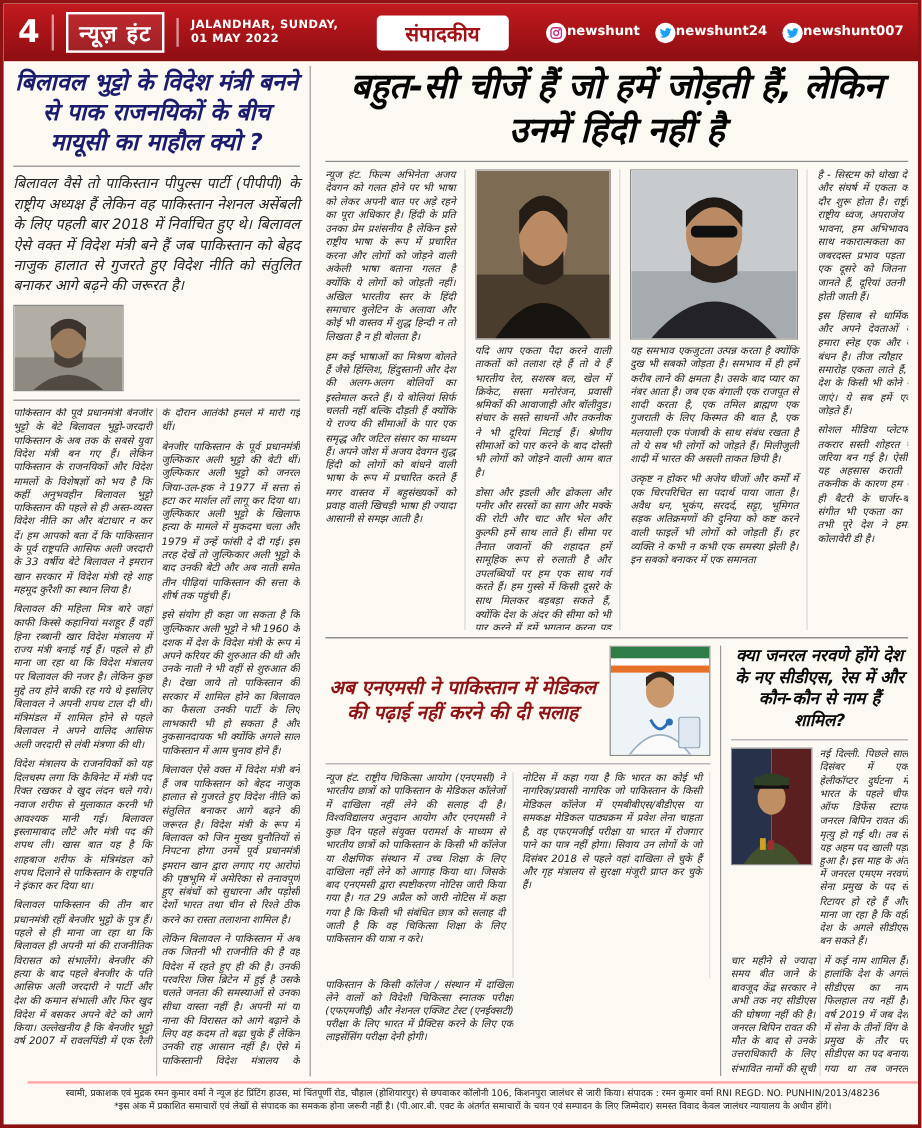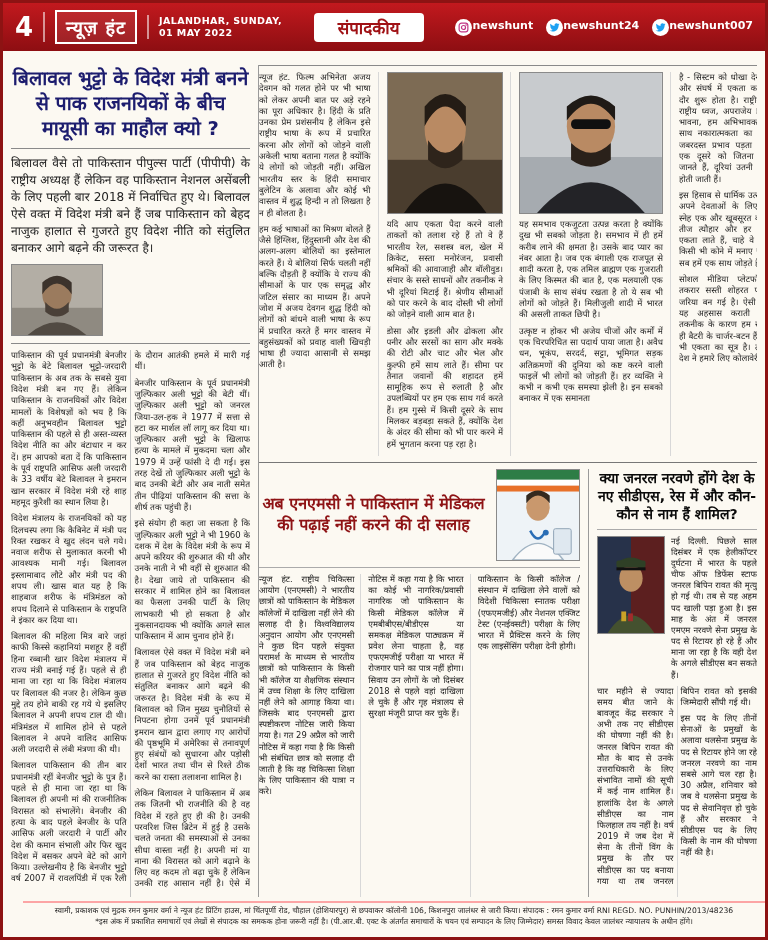--- a/index.html
+++ b/index.html
@@ -18,21 +18,21 @@
   .dateline { font-size:9.5px; font-weight:bold; line-height:1.25; letter-spacing:.4px;
               border-left:2px solid rgba(255,255,255,.55); padding-left:10px; }
   .section-badge { background:#fff; color:#a01216; font-weight:bold; font-size:17px;
                    padding:3px 24px; border-radius:4px; margin:0 auto; white-space:nowrap; }
   .social { display:flex; gap:13px; align-items:center; font-size:11px; font-weight:bold; }
   .social-item { display:flex; align-items:flex-start; gap:0; }
   .social-icon { width:17px; height:17px; background:#fff; border-radius:50%;
                  display:flex; align-items:center; justify-content:center; flex:none; }
 
   
-  .content { flex:1; display:flex; gap:0; padding:14px 8px 4px; overflow:hidden; }
+  .content { flex:1; display:flex; gap:12px; padding:4px 8px 4px; overflow:hidden;font-style:italic; }
 
   
   .left-col { width:248px; flex:none; border-right:1px solid #9a9a9a; padding-right:8px;
               display:flex; flex-direction:column; overflow:hidden; }
   .left-headline { color:#1c1c6e; font-size:19.5px; font-weight:bold; text-align:center;
                    line-height:1.28; padding:2px 0 6px; border-bottom:1px solid #8a8a8a; }
   .left-intro { font-size:12px; line-height:1.42; text-align:justify; padding:6px 0 4px; color:#222; }
   .author-row { display:flex; gap:8px; align-items:center; padding:3px 0 7px;
                 border-bottom:1px solid #8a8a8a; }
   .author-photo { width:92px; height:72px; flex:none; border:1px solid #888; overflow:hidden; }
@@ -65,21 +65,21 @@
   
   .sub-row { flex:1; display:flex; gap:8px; padding-top:6px; overflow:hidden; }
   .nmc { width:330px; flex:none; border-right:1px solid #9a9a9a; padding-right:8px;
          display:flex; flex-direction:column; overflow:hidden; }
   .nmc-head-row { display:flex; gap:8px; align-items:center; border-bottom:1px solid #aaa;
                   padding-bottom:6px; margin-bottom:6px; }
   .nmc-headline { flex:1; color:#8e1315; font-size:16px; font-weight:bold;
                   line-height:1.3; text-align:center; }
   .photo-doctor { width:84px; height:92px; flex:none; border:1px solid #8a8a8a; overflow:hidden; }
   .photo-doctor svg { display:block; width:100%; height:100%; }
-  .nmc-body { flex:1; display:grid; grid-template-columns:1fr 1fr 1fr; gap:0 7px;
+  .nmc-body { flex:1; display:grid; grid-template-columns:1fr 1fr; gap:0 7px;
               font-size:8.4px; line-height:1.33; text-align:justify; color:#1d1d1d; overflow:hidden; }
   .nmc-body p { border-right:1px solid #d8d8d8; padding-right:6px; overflow:hidden; }
   .nmc-body p:last-child { border-right:none; padding-right:0; }
 
   .cds { flex:1; display:flex; flex-direction:column; overflow:hidden; }
   .cds-headline { font-size:14px; font-weight:bold; text-align:center; line-height:1.3;
                   color:#0a0a0a; padding-bottom:5px; border-bottom:1px solid #aaa; margin-bottom:6px; }
   .cds-top { display:flex; gap:6px; margin-bottom:5px; }
   .photo-general { width:68px; height:98px; flex:none; border:1px solid #8a8a8a; overflow:hidden; }
   .photo-general svg { display:block; width:100%; height:100%; }
@@ -148,31 +148,32 @@
             <rect y="44" width="92" height="28" fill="#8f8a81"></rect>
             <ellipse cx="46" cy="30" rx="15" ry="18" fill="#9b7b5e"></ellipse>
             <path d="M31 30 q15 -22 30 0 l0 -12 q-15 -14 -30 0 Z" fill="#3c332c"></path>
             <path d="M34 38 q12 14 24 0 l0 10 q-12 10 -24 0 Z" fill="#4a4038"></path>
             <path d="M16 72 Q46 46 76 72 Z" fill="#514a42"></path>
           </svg>
         </div>
       </div>
       <div class="left-body">
         <p>पाकिस्तान की पूर्व प्रधानमंत्री बेनजीर भुट्टो के बेटे बिलावल भुट्टो-जरदारी पाकिस्तान के अब तक के सबसे युवा विदेश मंत्री बन गए हैं। लेकिन पाकिस्तान के राजनयिकों और विदेश मामलों के विशेषज्ञों को भय है कि कहीं अनुभवहीन बिलावल भुट्टो पाकिस्तान की पहले से ही अस्त-व्यस्त विदेश नीति का और बंटाधार न कर दें। हम आपको बता दें कि पाकिस्तान के पूर्व राष्ट्रपति आसिफ अली जरदारी के 33 वर्षीय बेटे बिलावल ने इमरान खान सरकार में विदेश मंत्री रहे शाह महमूद कुरैशी का स्थान लिया है।</p>
+        <p>बिलावल की महिला मित्र बारे जहां काफी किस्से कहानियां मशहूर हैं वहीं हिना रब्बानी खार विदेश मंत्रालय में राज्य मंत्री बनाई गई हैं। पहले से ही माना जा रहा था कि विदेश मंत्रालय पर बिलावल की नजर है। लेकिन कुछ मुद्दे तय होने बाकी रह गये थे इसलिए बिलावल ने अपनी शपथ टाल दी थी। मंत्रिमंडल में शामिल होने से पहले बिलावल ने अपने वालिद आसिफ अली जरदारी से लंबी मंत्रणा की थी।</p>
         <p>विदेश मंत्रालय के राजनयिकों को यह दिलचस्प लगा कि कैबिनेट में मंत्री पद रिक्त रखकर वे खुद लंदन चले गये। नवाज शरीफ से मुलाकात करनी भी आवश्यक मानी गई। बिलावल इस्लामाबाद लौटे और मंत्री पद की शपथ ली। खास बात यह है कि शाहबाज शरीफ के मंत्रिमंडल को शपथ दिलाने से पाकिस्तान के राष्ट्रपति ने इंकार कर दिया था।</p>
-        <p>बिलावल की महिला मित्र बारे जहां काफी किस्से कहानियां मशहूर हैं वहीं हिना रब्बानी खार विदेश मंत्रालय में राज्य मंत्री बनाई गई हैं। पहले से ही माना जा रहा था कि विदेश मंत्रालय पर बिलावल की नजर है। लेकिन कुछ मुद्दे तय होने बाकी रह गये थे इसलिए बिलावल ने अपनी शपथ टाल दी थी। मंत्रिमंडल में शामिल होने से पहले बिलावल ने अपने वालिद आसिफ अली जरदारी से लंबी मंत्रणा की थी।</p>
         <p>बिलावल पाकिस्तान की तीन बार प्रधानमंत्री रहीं बेनजीर भुट्टो के पुत्र हैं। पहले से ही माना जा रहा था कि बिलावल ही अपनी मां की राजनीतिक विरासत को संभालेंगे। बेनजीर की हत्या के बाद पहले बेनजीर के पति आसिफ अली जरदारी ने पार्टी और देश की कमान संभाली और फिर खुद विदेश में बसकर अपने बेटे को आगे किया। उल्लेखनीय है कि बेनजीर भुट्टो वर्ष 2007 में रावलपिंडी में एक रैली के दौरान आतंकी हमले में मारी गई थीं।</p>
         <p>बेनजीर पाकिस्तान के पूर्व प्रधानमंत्री जुल्फिकार अली भुट्टो की बेटी थीं। जुल्फिकार अली भुट्टो को जनरल जिया-उल-हक ने 1977 में सत्ता से हटा कर मार्शल लॉ लागू कर दिया था। जुल्फिकार अली भुट्टो के खिलाफ हत्या के मामले में मुकदमा चला और 1979 में उन्हें फांसी दे दी गई। इस तरह देखें तो जुल्फिकार अली भुट्टो के बाद उनकी बेटी और अब नाती समेत तीन पीढ़ियां पाकिस्तान की सत्ता के शीर्ष तक पहुंची हैं।</p>
         <p>इसे संयोग ही कहा जा सकता है कि जुल्फिकार अली भुट्टो ने भी 1960 के दशक में देश के विदेश मंत्री के रूप में अपने करियर की शुरुआत की थी और उनके नाती ने भी वहीं से शुरुआत की है। देखा जाये तो पाकिस्तान की सरकार में शामिल होने का बिलावल का फैसला उनकी पार्टी के लिए लाभकारी भी हो सकता है और नुकसानदायक भी क्योंकि अगले साल पाकिस्तान में आम चुनाव होने हैं।</p>
         <p>बिलावल ऐसे वक्त में विदेश मंत्री बने हैं जब पाकिस्तान को बेहद नाजुक हालात से गुजरते हुए विदेश नीति को संतुलित बनाकर आगे बढ़ने की जरूरत है। विदेश मंत्री के रूप में बिलावल को जिन मुख्य चुनौतियों से निपटना होगा उनमें पूर्व प्रधानमंत्री इमरान खान द्वारा लगाए गए आरोपों की पृष्ठभूमि में अमेरिका से तनावपूर्ण हुए संबंधों को सुधारना और पड़ोसी देशों भारत तथा चीन से रिश्ते ठीक करने का रास्ता तलाशना शामिल है।</p>
         <p>लेकिन बिलावल ने पाकिस्तान में अब तक जितनी भी राजनीति की है वह विदेश में रहते हुए ही की है। उनकी परवरिश जिस ब्रिटेन में हुई है उसके चलते जनता की समस्याओं से उनका सीधा वास्ता नहीं है। अपनी मां या नाना की विरासत को आगे बढ़ाने के लिए वह कदम तो बढ़ा चुके हैं लेकिन उनकी राह आसान नहीं है। ऐसे में पाकिस्तानी विदेश मंत्रालय के विशेषज्ञों को अब भय है कि उनकी अब तक की मेहनत पर कहीं बिलावल का अनुभवहीन होना पानी न फेर दे। देखना होगा कि बिलावल पाकिस्तान की विदेश नीति को कहां तक संभाल पाते हैं।</p>
       </div>
     </div>
 
     <div class="right-col">
+      <div class="main-headline">बहुत-सी चीजें हैं जो हमें जोड़ती हैं, लेकिन उनमें हिंदी नहीं है</div>
 
       <div class="main-article">
         <div class="article-col">
           <p>न्यूज हंट. फिल्म अभिनेता अजय देवगन को गलत होने पर भी भाषा को लेकर अपनी बात पर अड़े रहने का पूरा अधिकार है। हिंदी के प्रति उनका प्रेम प्रशंसनीय है लेकिन इसे राष्ट्रीय भाषा के रूप में प्रचारित करना और लोगों को जोड़ने वाली अकेली भाषा बताना गलत है क्योंकि ये लोगों को जोड़ती नहीं। अखिल भारतीय स्तर के हिंदी समाचार बुलेटिन के अलावा और कोई भी वास्तव में शुद्ध हिन्दी न तो लिखता है न ही बोलता है।</p>
           <p>हम कई भाषाओं का मिश्रण बोलते हैं जैसे हिंग्लिश, हिंदुस्तानी और देश की अलग-अलग बोलियों का इस्तेमाल करते हैं। ये बोलियां सिर्फ चलती नहीं बल्कि दौड़ती हैं क्योंकि ये राज्य की सीमाओं के पार एक समृद्ध और जटिल संसार का माध्यम हैं। अपने जोश में अजय देवगन शुद्ध हिंदी को लोगों को बांधने वाली भाषा के रूप में प्रचारित करते हैं मगर वास्तव में बहुसंख्यकों को प्रवाह वाली खिचड़ी भाषा ही ज्यादा आसानी से समझ आती है।</p>
         </div>
         <div class="article-col">
           <div class="photo photo-tall">
             <svg viewBox="0 0 100 100" preserveAspectRatio="none">
               <rect width="100" height="100" fill="#7d6b54"></rect>

